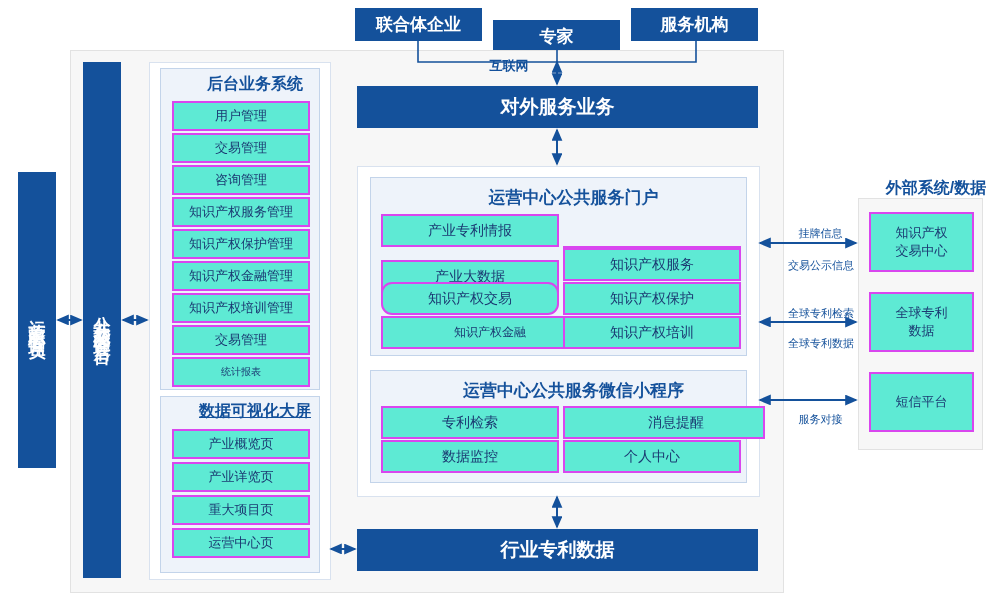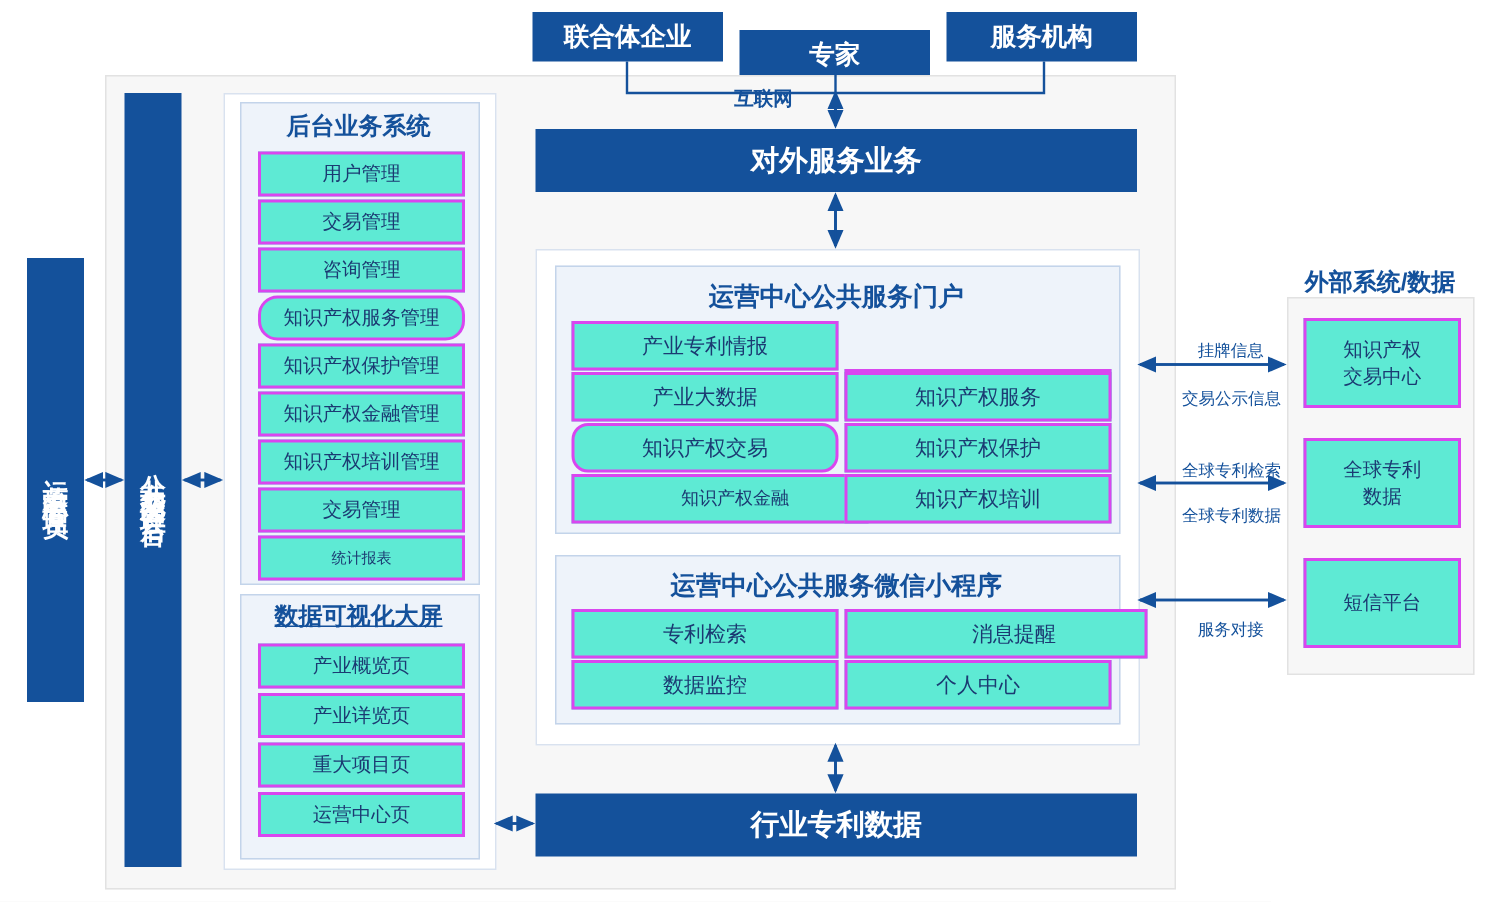--- a/index.html
+++ b/index.html
@@ -27,21 +27,21 @@
     background:#f7f7f7;border:1px solid #e2e2e2;
   }
   .innerpanel{
     background:#ffffff;border:1px solid #d9e2ef;
   }
   .bluepanel{
     background:#eef3fa;border:1px solid #c3d4ea;
   }
   .sect-title{
     font-weight:bold;color:#14519b;text-align:left;
-    display:flex;align-items:center;justify-content:center;
+    display:flex;align-items:center;justify-content:center;padding-left:16px;
   }
   .vtext{
     writing-mode:vertical-rl;text-orientation:upright;
     letter-spacing:4px;
   }
   .lbl{
     color:#14519b;font-size:11px;text-align:center;white-space:nowrap;
   }
   svg{display:block;overflow:visible;}
 </style>
@@ -77,21 +77,21 @@
 </div>
 <div class="abs whitebox" style="left:172px;top:101px;width:134px;height:26px;font-size:13px;">
   <span>用户管理</span>
   </div>
 <div class="abs whitebox" style="left:172px;top:133px;width:134px;height:26px;font-size:13px;">
   <span>交易管理</span>
   </div>
 <div class="abs whitebox" style="left:172px;top:165px;width:134px;height:26px;font-size:13px;">
   <span>咨询管理</span>
   </div>
-<div class="abs whitebox" style="left:172px;top:197px;width:134px;height:26px;font-size:13px;border-radius:13px;">
+<div class="abs whitebox" style="left:172px;top:197px;width:134px;height:26px;font-size:13px;">
   <span>知识产权服务管理</span>
   </div>
 <div class="abs whitebox" style="left:172px;top:229px;width:134px;height:26px;font-size:13px;">
   <span>知识产权保护管理</span>
   </div>
 <div class="abs whitebox" style="left:172px;top:261px;width:134px;height:26px;font-size:13px;">
   <span>知识产权金融管理</span>
   </div>
 <div class="abs whitebox" style="left:172px;top:293px;width:134px;height:26px;font-size:13px;">
   <span>知识产权培训管理</span>
@@ -129,21 +129,21 @@
 <div class="abs bluepanel" style="left:370px;top:177px;width:375px;height:177px;"></div>
 <div class="abs sect-title" style="left:370px;top:184px;width:375px;height:26px;font-size:17px;">
   <span>运营中心公共服务门户</span>
 </div>
 <div class="abs whitebox" style="left:381px;top:214px;width:174px;height:29px;font-size:14px;">
   <span>产业专利情报</span>
   </div>
 <div class="abs whitebox" style="left:563px;top:214px;width:174px;height:29px;font-size:14px;margin-top:32px;">
   <span>知识产权联合体</span>
   </div>
-<div class="abs whitebox" style="left:381px;top:248px;width:174px;height:29px;font-size:14px;justify-content:center;">
+<div class="abs whitebox" style="left:381px;top:260px;width:174px;height:29px;font-size:14px;justify-content:center;">
   <span>产业大数据</span>
   </div>
 <div class="abs whitebox" style="left:563px;top:248px;width:174px;height:29px;font-size:14px;">
   <span>知识产权服务</span>
   </div>
 <div class="abs whitebox" style="left:381px;top:282px;width:174px;height:29px;font-size:14px;border-radius:11px;">
   <span>知识产权交易</span>
   </div>
 <div class="abs whitebox" style="left:563px;top:282px;width:174px;height:29px;font-size:14px;">
   <span>知识产权保护</span>

